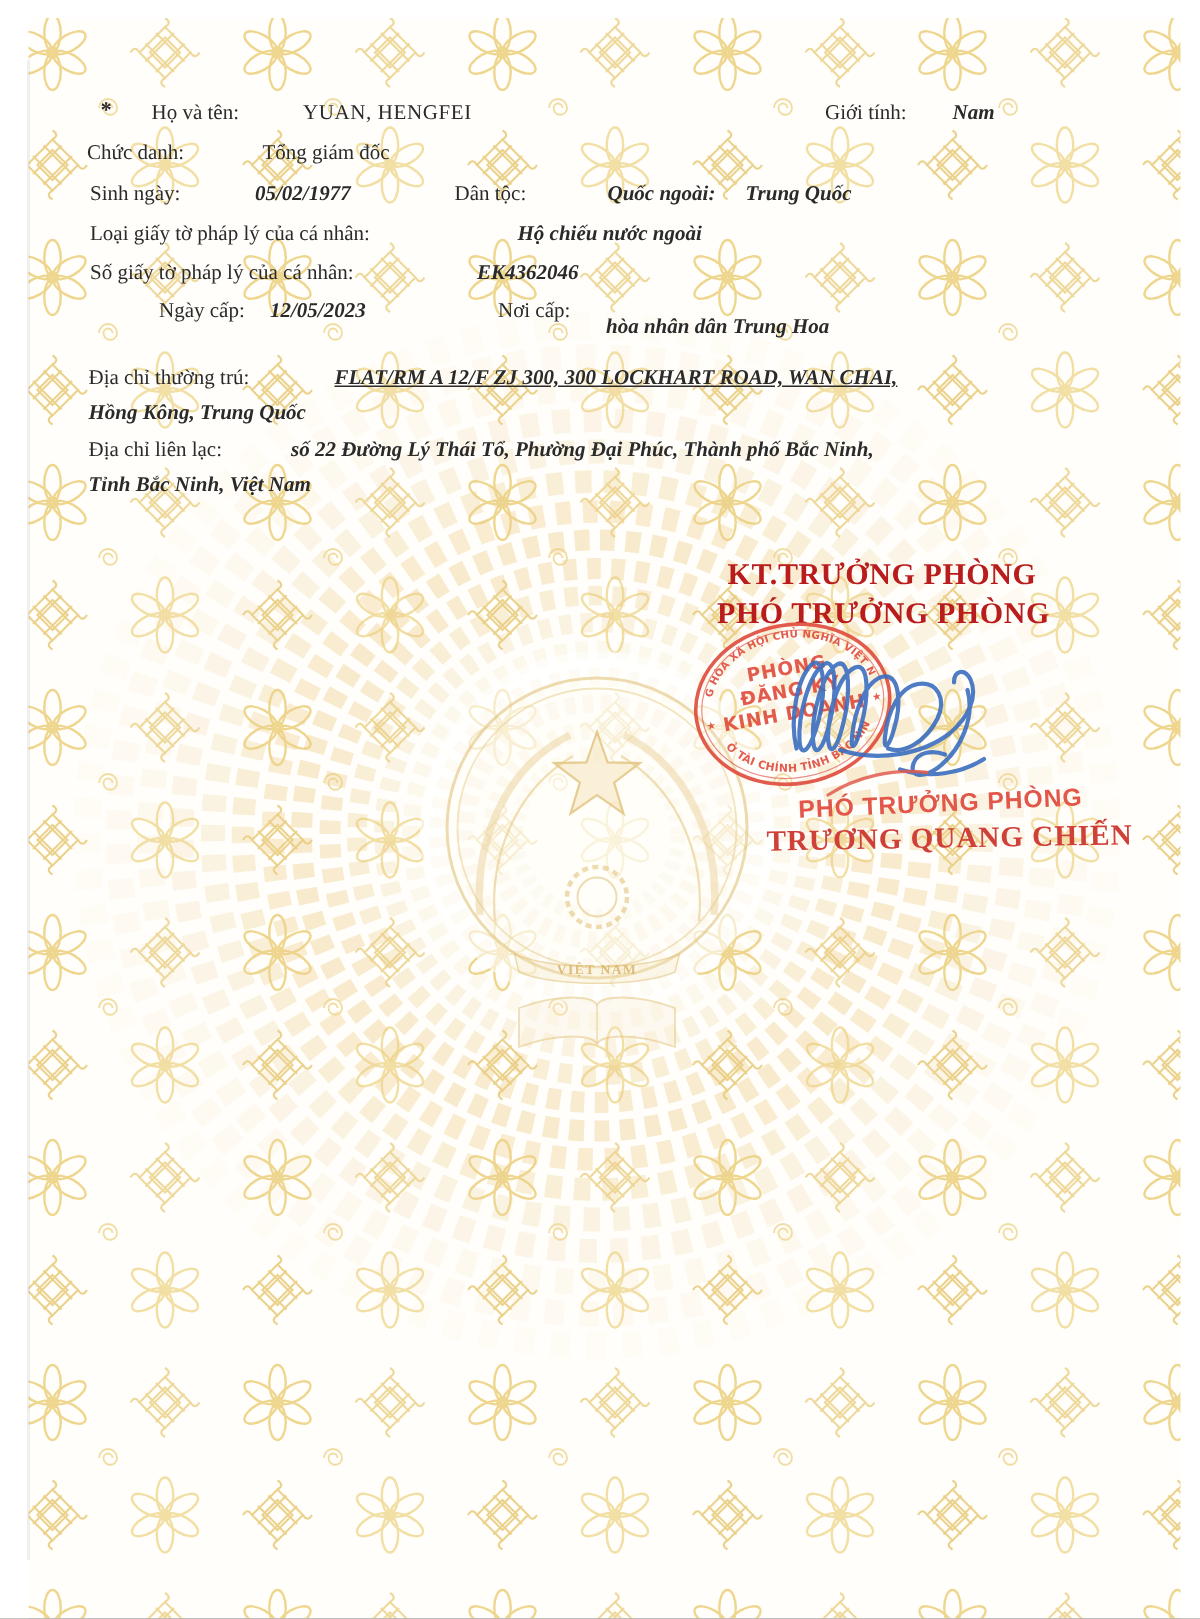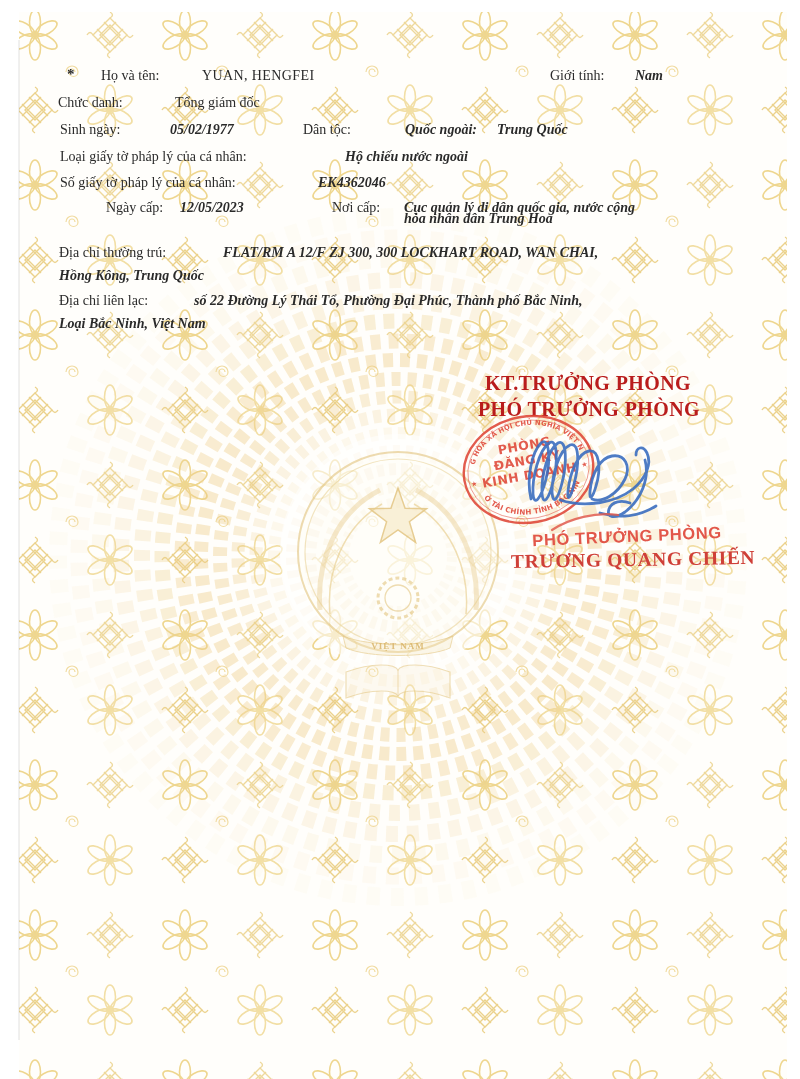--- a/index.html
+++ b/index.html
@@ -123,30 +123,29 @@
 
   <span class="run" style="left:60px;top:147px;">Loại giấy tờ pháp lý của cá nhân:</span>
   <span class="run vi" style="left:345px;top:147px;">Hộ chiếu nước ngoài</span>
 
   <span class="run" style="left:60px;top:173px;">Số giấy tờ pháp lý của cá nhân:</span>
   <span class="run vi" style="left:318px;top:173px;">EK4362046</span>
 
   <span class="run" style="left:63px;top:198px;margin-left:43px;">Ngày cấp:</span>
   <span class="run vi" style="left:180px;top:198px;">12/05/2023</span>
   <span class="run" style="left:332px;top:198px;">Nơi cấp:</span>
-  <span class="run vi" style="left:404px;top:198px;">Cục quản lý di dân quốc gia, nước cộng</span>
   <span class="run vi" style="left:404px;top:209px;">hòa nhân dân Trung Hoa</span>
 
   <span class="run" style="left:59px;top:243px;">Địa chỉ thường trú:</span>
-  <span class="run vbi" style="left:223px;top:243px;">FLAT/RM A 12/F ZJ 300, 300 LOCKHART ROAD, WAN CHAI,</span>
+  <span class="run vbi" style="left:223px;top:243px;text-decoration:underline;">FLAT/RM A 12/F ZJ 300, 300 LOCKHART ROAD, WAN CHAI,</span>
   <span class="run vbi" style="left:59px;top:266px;">Hồng Kông, Trung Quốc</span>
 
   <span class="run" style="left:59px;top:291px;">Địa chỉ liên lạc:</span>
   <span class="run vi" style="left:194px;top:291px;">số 22 Đường Lý Thái Tổ, Phường Đại Phúc, Thành phố Bắc Ninh,</span>
-  <span class="run vi" style="left:59px;top:314px;">Loại Bắc Ninh, Việt Nam</span>
+  <span class="run vi" style="left:59px;top:314px;">Tỉnh Bắc Ninh, Việt Nam</span>
 
   <div class="sigline" style="left:478px;top:372px;">KT.TRƯỞNG PHÒNG</div>
   <div class="sigline" style="left:478px;top:398px;">PHÓ TRƯỞNG PHÒNG</div>
 
   <svg class="deco" width="800" height="1079" viewBox="0 0 800 1079">
     <defs>
       <path id="stampArcTop" d="M-53,-12 A55,44 0 0 1 53,-12"></path>
       <path id="stampArcBottom" d="M-50,19 A55,44 0 0 0 50,19"></path>
     </defs>
 

